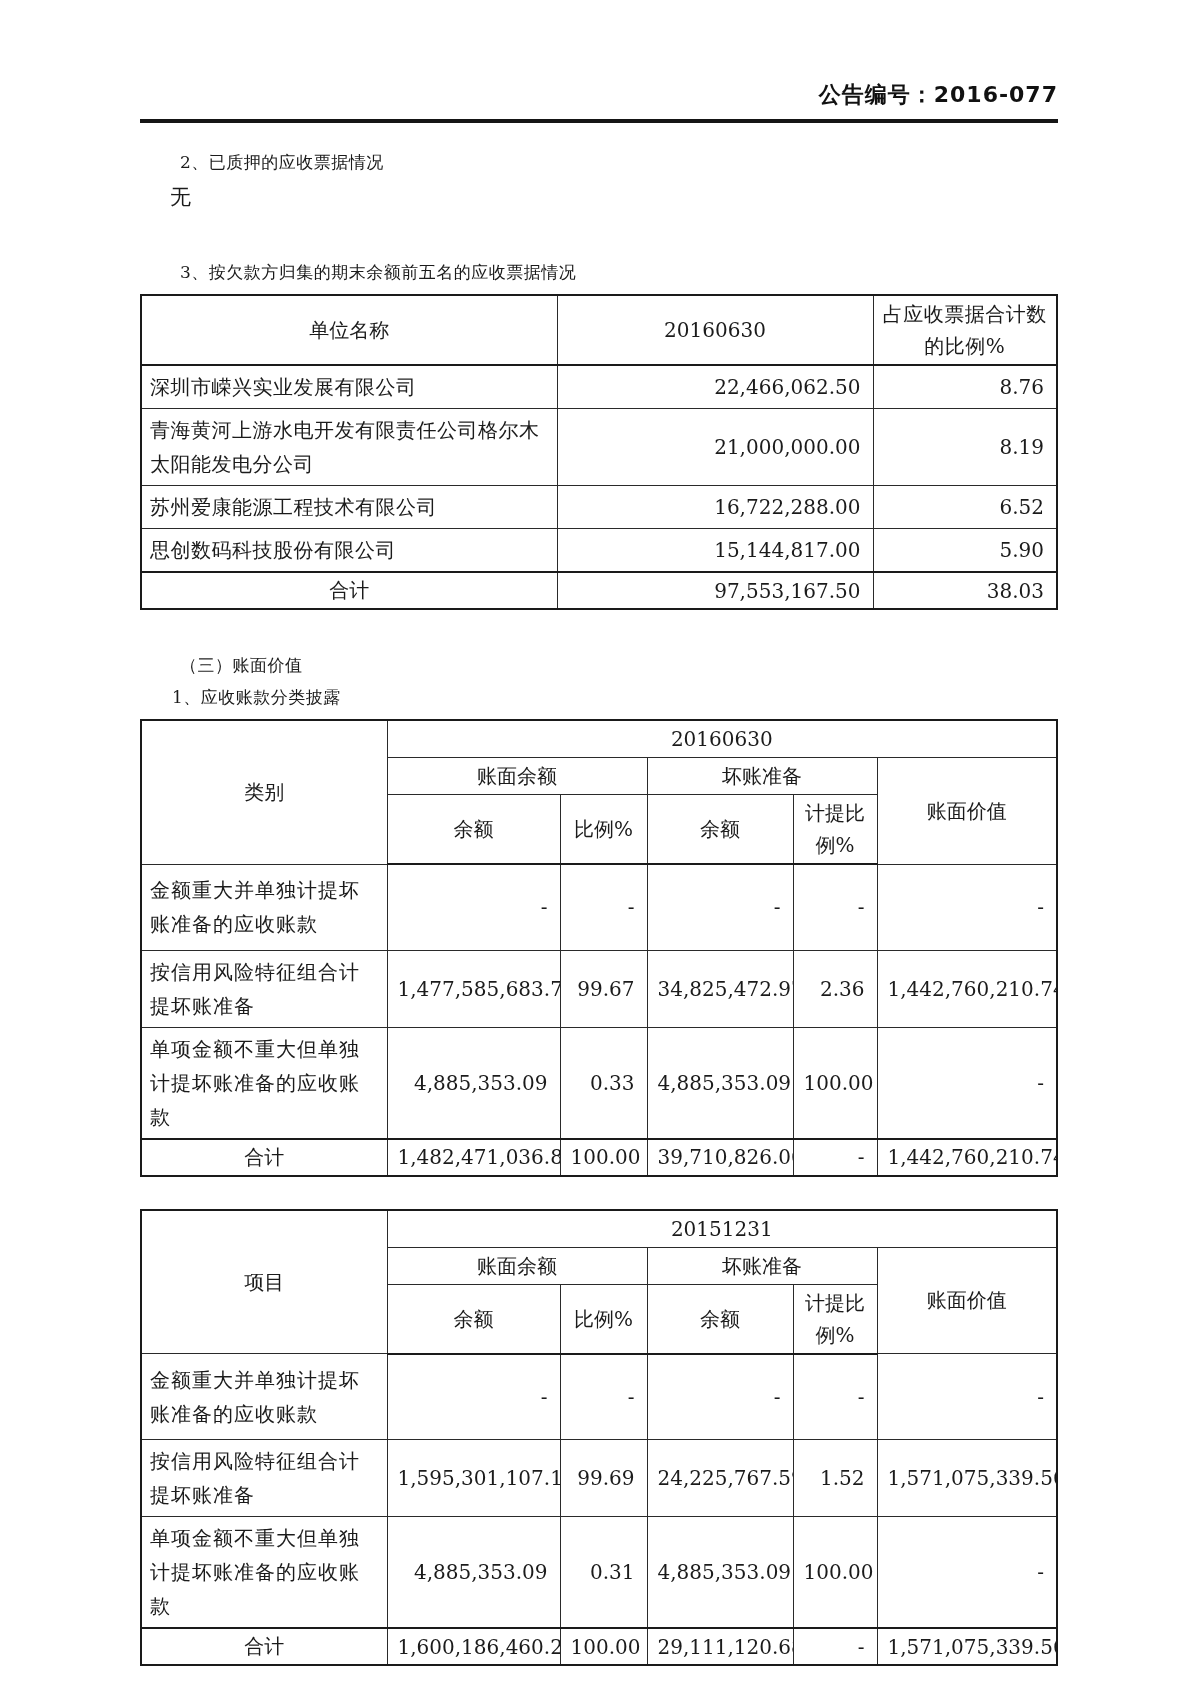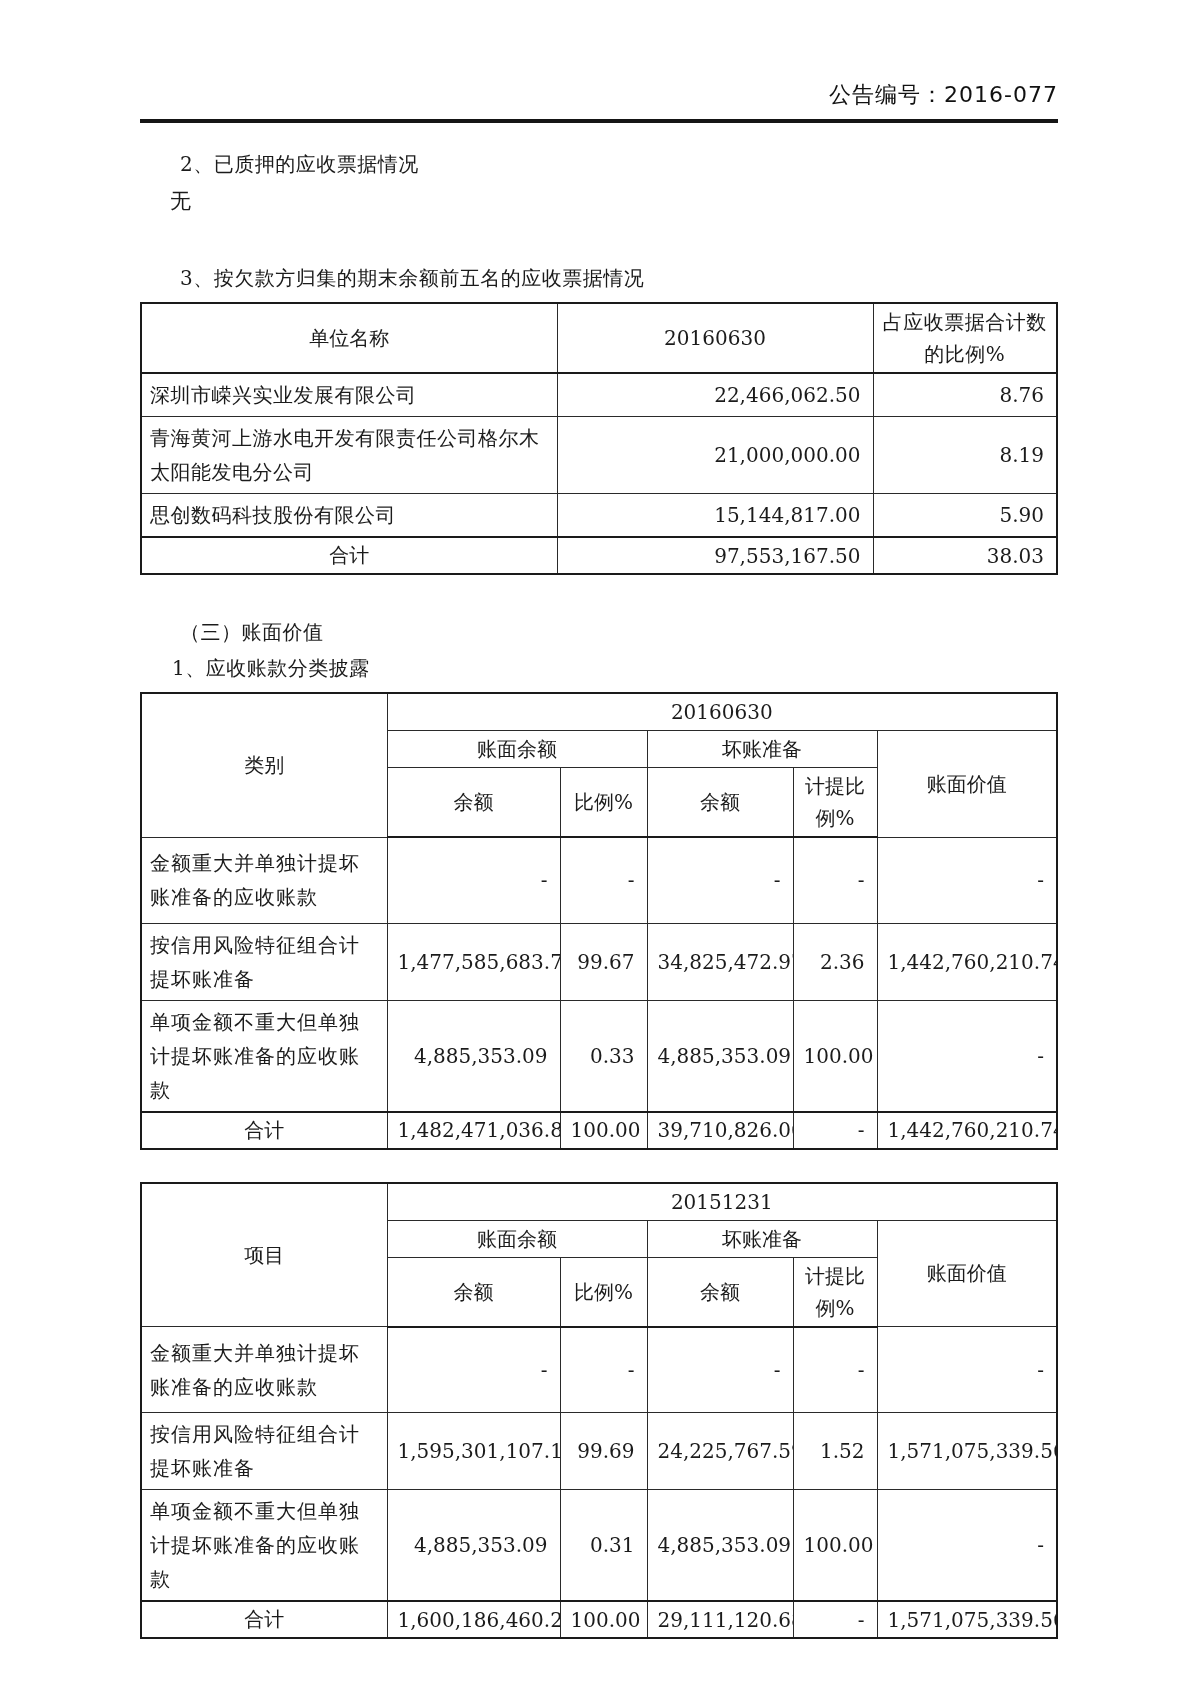--- a/index.html
+++ b/index.html
@@ -10,31 +10,31 @@
     margin:0 auto;
     background:#ffffff;
     color:#1b1b1b;
     font-family:"DejaVu Serif","Liberation Serif",serif;
     padding:80px 142px 0 140px;
     overflow:hidden;
   }
   .doc-header {
     text-align:right;
     font-family:"DejaVu Sans","Liberation Sans",sans-serif;
-    font-weight:normal;
+    font-weight:bold;
     font-size:22px;
     letter-spacing:1px;
     color:#111;
   }
   .header-rule {
     margin-top:9px;
     border-bottom:4px solid #151515;
   }
   .sec-title {
-    font-size:20px;
+    font-size:17px;
     letter-spacing:0.5px;
     padding-left:40px;
   }
   .t-s2  { margin-top:28px; }
   .t-none{ margin-top:9px; padding-left:30px; font-size:21px; }
   .t-s3  { margin-top:50px; }
   .t-s4  { margin-top:44px; }
   .t-s4b { margin-top:9px; padding-left:32px; }
 
   table {
@@ -110,20 +110,25 @@
         <td class="cell-left ls05">深圳市嵘兴实业发展有限公司</td>
         <td class="cell-num">22,466,062.50</td>
         <td class="cell-num">8.76</td>
       </tr>
       <tr class="row-tall">
         <td class="cell-left ls05">青海黄河上游水电开发有限责任公司格尔木太阳能发电分公司</td>
         <td class="cell-num">21,000,000.00</td>
         <td class="cell-num">8.19</td>
       </tr>
       <tr>
+        <td class="cell-left ls05">苏州爱康能源工程技术有限公司</td>
+        <td class="cell-num">16,722,288.00</td>
+        <td class="cell-num">6.52</td>
+      </tr>
+      <tr>
         <td class="cell-left ls05">思创数码科技股份有限公司</td>
         <td class="cell-num">15,144,817.00</td>
         <td class="cell-num">5.90</td>
       </tr>
       <tr class="total-row">
         <td class="cell-center">合计</td>
         <td class="cell-num">97,553,167.50</td>
         <td class="cell-num">38.03</td>
       </tr>
     </tbody>

